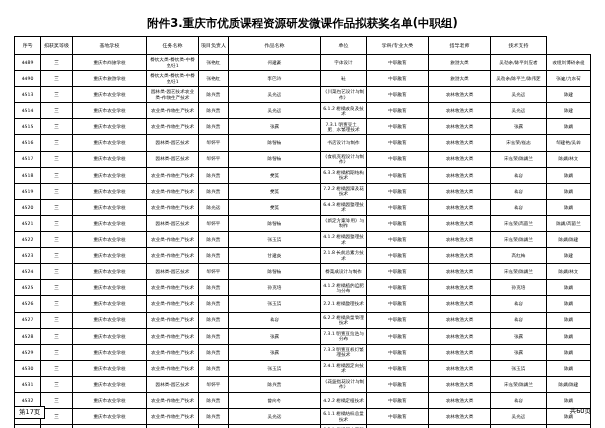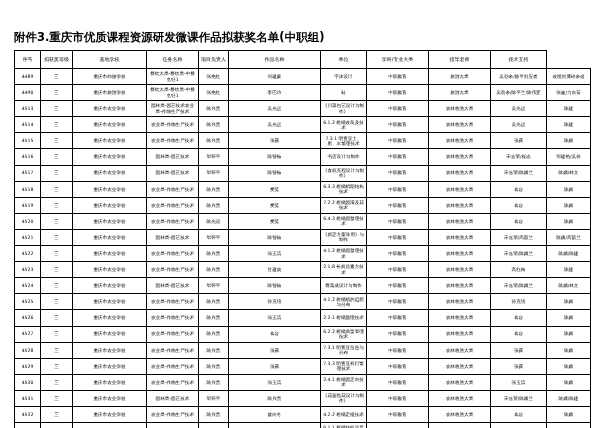--- a/index.html
+++ b/index.html
@@ -15,24 +15,25 @@
     position: relative;
   }
   .page {
     width: 605px;
     height: 428px;
     box-sizing: border-box;
     padding: 10px 14px 0 14px;
     position: relative;
   }
   .doc-title {
+    text-align: center;
     font-size: 11.5px;
     font-weight: bold;
     letter-spacing: 0px;
-    margin: 20px 0 5px 0;
+    margin: 6px 0 5px 0;
     font-family: "DejaVu Sans", sans-serif;
   }
   table.grid {
     border-collapse: collapse;
     width: 577px;
     table-layout: fixed;
     margin: 0 auto;
   }
   table.grid th, table.grid td {
     border: 1px solid #000;
@@ -431,13 +432,17 @@
           <td class="left">吴光远</td>
           <td>6.2.1 柑橘间土要和收集</td>
           <td>中职教育</td>
           <td>农林牧渔大类</td>
           <td>吴光运</td>
           <td>陈嫣</td>
         </tr>
       </tbody>
   </table>
 
+  <div class="footer">
+    <div class="pg-left">第17页</div>
+    <div class="pg-right">共60页</div>
+  </div>
 </div>
 
 </body></html>

